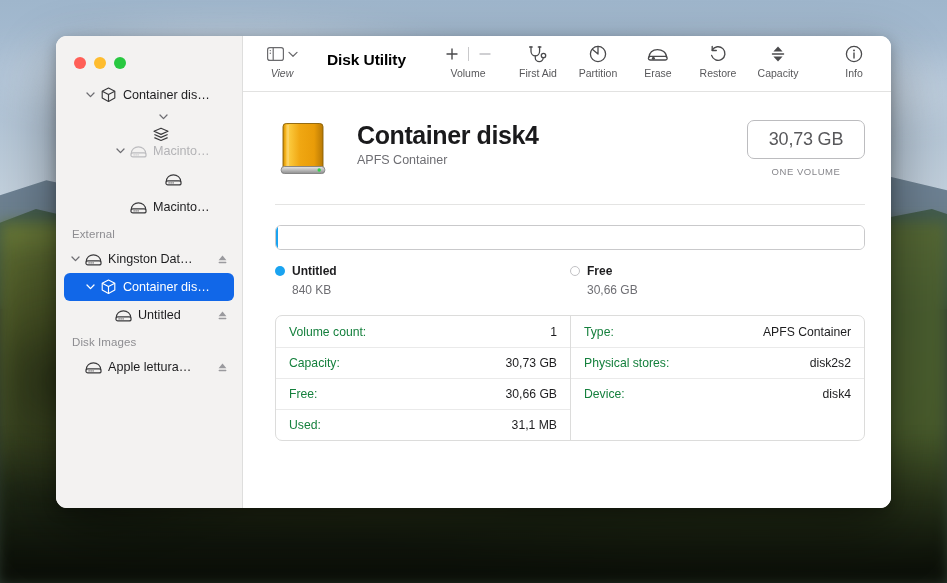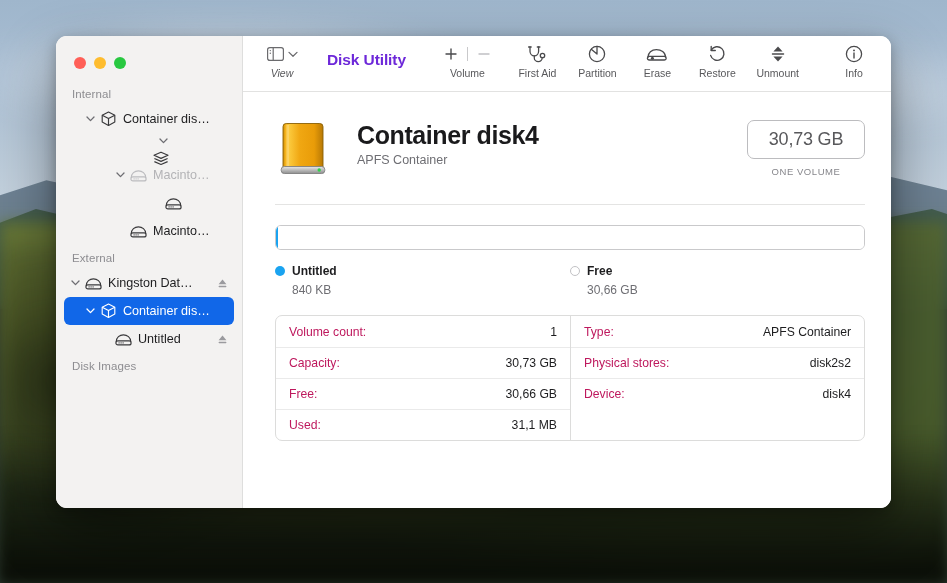--- a/index.html
+++ b/index.html
@@ -176,21 +176,21 @@
     font-size: 10.5px;
     color: #58585b;
     margin-top: 2px;
     white-space: nowrap;
   }
   .tb-view { min-width: 46px; font-style: italic; }
   .tb-view .tb-glyph { gap: 4px; }
   .win-title {
     font-size: 15.5px;
     font-weight: 700;
-    color: #6d28d9;
+    color: #000000;
     margin-left: 22px;
     margin-top: 8px;
     letter-spacing: -.1px;
   }
   .tb-spacer { flex: 1 1 auto; }
   .tb-volume { min-width: 62px; }
   .tb-volume .tb-glyph { gap: 9px; }
   .tb-sep {
     width: 1px; height: 14px;
     background: #c9c9cb;
@@ -297,21 +297,21 @@
   .info-row {
     display: flex;
     align-items: center;
     justify-content: space-between;
     height: 31px;
     padding: 0 13px;
     font-size: 12.2px;
     white-space: nowrap;
   }
   .info-row + .info-row { border-top: 1px solid #eaeaea; }
-  .info-k { color: #be185d; }
+  .info-k { color: #15803d; }
   .info-v { color: #1d1d1f; overflow: hidden; text-overflow: ellipsis; }
 </style>
 </head>
 <body>
 
 <div class="desktop">
   <div class="wp-sky"></div>
   <div class="wp-cloud1"></div>
   <div class="wp-cloud2"></div>
   <div class="wp-ridge-far"></div>
@@ -323,21 +323,20 @@
 
 <div class="window">
 
   <div class="sidebar">
     <div class="traffic">
       <div class="light red"></div>
       <div class="light yellow"></div>
       <div class="light green"></div>
     </div>
     <div class="sb-list" id="sidebar-list">
-        <div class="sb-group-title">Internal</div>
         <div class="sb-row" style="padding-left: 19px;">
           <span class="twisty">
             <svg width="9" height="6" viewBox="0 0 9 6" fill="none">
               <path d="M1 1 L4.5 4.6 L8 1" stroke="#6e6e73" stroke-width="1.3" stroke-linecap="round" stroke-linejoin="round"></path>
             </svg>
           </span>
           <span class="sb-icon">
             <svg width="15" height="16" viewBox="0 0 15 16" fill="none">
               <path d="M7.5 1.1 L13.8 4.3 V11 L7.5 14.4 L1.2 11 V4.3 Z" stroke="#3a3a3c" stroke-width="1.15" stroke-linejoin="round"></path>
               <path d="M1.2 4.3 L7.5 7.6 L13.8 4.3" stroke="#3a3a3c" stroke-width="1.15" stroke-linejoin="round"></path>
@@ -462,20 +461,39 @@
           </span>
           <span class="sb-label">Untitled</span>
           <span class="eject">
             <svg width="11" height="11" viewBox="0 0 11 11" fill="none">
               <path d="M5.5 1.6 L9.4 6.3 H1.6 Z" fill="#9a9a9e"></path>
               <rect x="1.6" y="7.7" width="7.8" height="1.5" rx="0.6" fill="#9a9a9e"></rect>
             </svg>
           </span>
         </div>
         <div class="sb-group-title">Disk Images</div>
+        <div class="sb-row" style="padding-left: 4px;">
+          <span class="twisty"></span>
+          <span class="sb-icon">
+            <svg width="17" height="13" viewBox="0 0 17 13" fill="none">
+              <path d="M1.3 8.6 C1.3 4.6 4.6 1.8 8.4 1.8 C12.2 1.8 15.7 4.3 15.7 8.6" stroke="#3a3a3c" stroke-width="1.15" stroke-linecap="round"></path>
+              <rect x="0.9" y="7.9" width="15.2" height="4" rx="2" stroke="#3a3a3c" stroke-width="1.15"></rect>
+              <line x1="4.1" y1="9.3" x2="4.1" y2="10.5" stroke="#3a3a3c" stroke-width="1"></line>
+              <line x1="6.1" y1="9.3" x2="6.1" y2="10.5" stroke="#3a3a3c" stroke-width="1"></line>
+              <line x1="8.1" y1="9.3" x2="8.1" y2="10.5" stroke="#3a3a3c" stroke-width="1"></line>
+            </svg>
+          </span>
+          <span class="sb-label">Apple lettura…</span>
+          <span class="eject">
+            <svg width="11" height="11" viewBox="0 0 11 11" fill="none">
+              <path d="M5.5 1.6 L9.4 6.3 H1.6 Z" fill="#9a9a9e"></path>
+              <rect x="1.6" y="7.7" width="7.8" height="1.5" rx="0.6" fill="#9a9a9e"></rect>
+            </svg>
+          </span>
+        </div>
       </div>
   </div>
 
   <div class="content">
 
     <div class="toolbar">
 
       <div class="tb-item tb-view">
         <div class="tb-glyph">
           <svg width="17" height="14" viewBox="0 0 17 14" fill="none">
@@ -563,21 +581,21 @@
       <div class="tb-gap"></div>
 
       <div class="tb-item">
         <div class="tb-glyph">
           <svg width="18" height="18" viewBox="0 0 18 18" fill="none">
             <path d="M9 1.6 L4.4 6.4 H13.6 Z" fill="#4a4a4c"></path>
             <path d="M9 16.4 L4.4 11.6 H13.6 Z" fill="#4a4a4c"></path>
             <line x1="3.4" y1="9" x2="14.6" y2="9" stroke="#4a4a4c" stroke-width="1.3" stroke-linecap="round"></line>
           </svg>
         </div>
-        <div class="tb-label">Unmount</div>
+        <div class="tb-label">Capacity</div>
       </div>
 
       <div class="tb-gap" style="width:34px"></div>
 
       <div class="tb-item">
         <div class="tb-glyph">
           <svg width="18" height="18" viewBox="0 0 18 18" fill="none">
             <circle cx="9" cy="9" r="7.6" stroke="#4a4a4c" stroke-width="1.3"></circle>
             <line x1="9" y1="8" x2="9" y2="13" stroke="#4a4a4c" stroke-width="1.4" stroke-linecap="round"></line>
             <circle cx="9" cy="5.4" r="0.95" fill="#4a4a4c"></circle>

